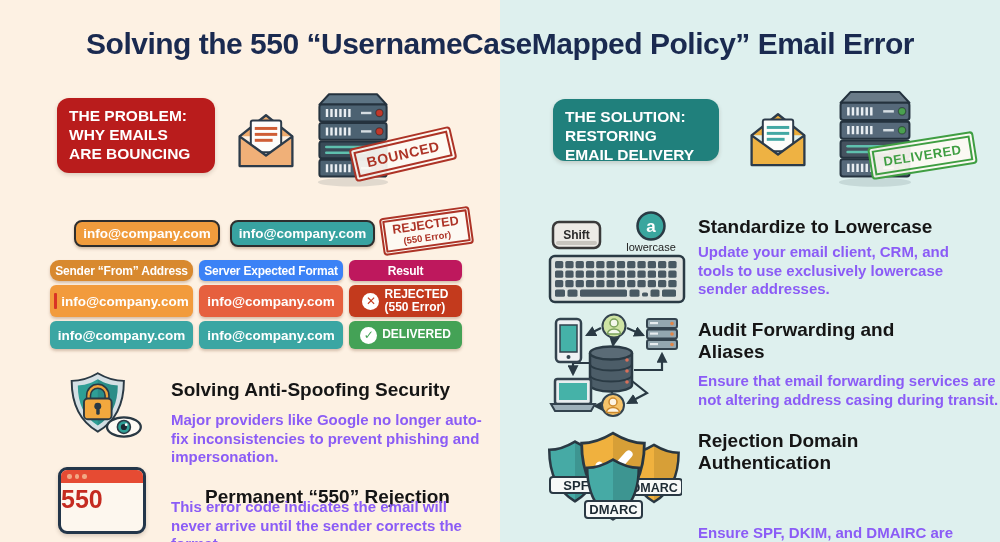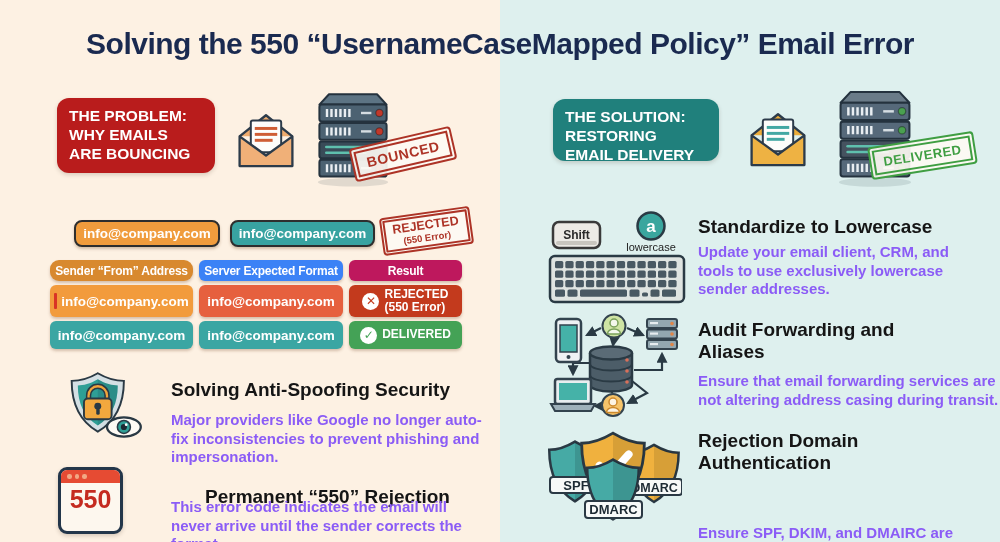--- a/index.html
+++ b/index.html
@@ -57,22 +57,22 @@
                 margin-right:4px; border-radius:1px; }
 
   .sec-h { position:absolute; font-size:19px; font-weight:bold; color:#151515; line-height:1.18; }
   .sec-b { position:absolute; font-size:15px; font-weight:bold; color:#8b5cf6; line-height:1.24; }
   #strict-h { left:171px; top:379px; } #strict-b { left:171px; top:404px; width:318px;margin-top:7px; }
   #perm-h   { left:171px; top:486px;margin-left:34px; } #perm-b   { left:171px; top:498px; width:318px; }
   #std-h    { left:698px; top:216px; } #std-b    { left:698px; top:243px; width:290px; }
   #audit-h  { left:698px; top:319px; width:255px; } #audit-b { left:698px; top:372px; width:306px; }
   #auth-h   { left:698px; top:430px; width:255px; } #auth-b  { left:698px; top:483px; width:296px;margin-top:41px; }
 
-  #error-box { left:58px; top:467px; width:65px; height:67px; background:#fdf7ee;
-               border:3px solid #23364a; border-radius:9px; overflow:hidden; text-align:center;
+  #error-box { left:58px; top:467px; width:88px; height:67px; background:#fdf7ee;
+               border:3px solid #23364a; border-radius:9px; overflow:hidden; 
                box-shadow:0 2px 4px rgba(60,40,20,0.2); }
   #error-box .eb-bar { height:13px; background:#e64b33; display:flex; align-items:center;
                        gap:3px; padding-left:6px; }
   #error-box .eb-bar i { width:4.5px; height:4.5px; border-radius:50%; background:#f2a884; }
   #error-box .eb-code { font-size:25px; font-weight:bold; color:#c52b20; line-height:1.1; margin-top:3px; }
   #error-box .eb-label { font-size:12.5px; font-weight:bold; color:#1d2b3f;margin-top:16px; }
 
   svg { display:block; }
   svg text { font-family:"Liberation Sans","DejaVu Sans",sans-serif; }
   #env-left  { left:233px; top:106px; --env-flap:#eeab6e; --env-body:#f0b078; --env-text:#cf5e35; --env-line:#2c3b4a; }

